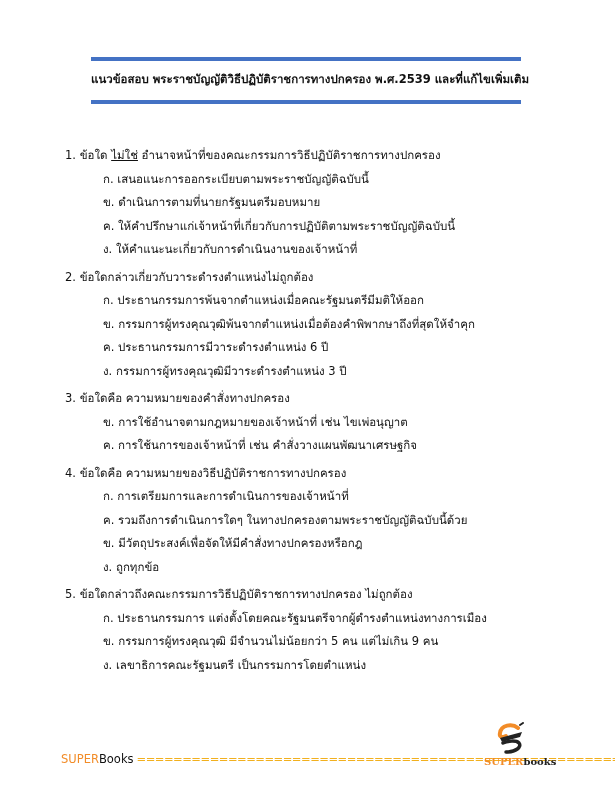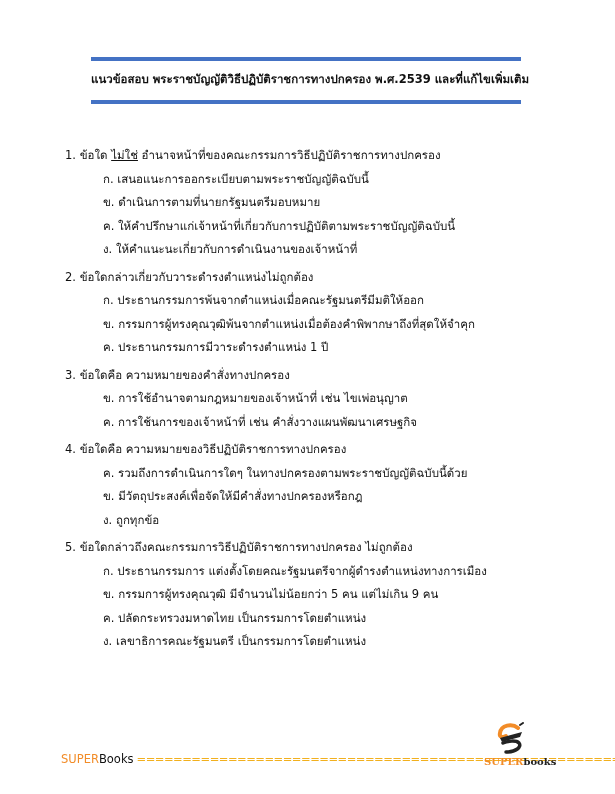--- a/index.html
+++ b/index.html
@@ -123,50 +123,51 @@
     <div class="choice">ง. ให้คำแนะนะเกี่ยวกับการดำเนินงานของเจ้าหน้าที่</div>
   </div>
 
   <div class="question">
     <div class="q-stem">
       <span>2.</span>
       <span>ข้อใดกล่าวเกี่ยวกับวาระดำรงตำแหน่งไม่ถูกต้อง</span>
     </div>
     <div class="choice">ก. ประธานกรรมการพ้นจากตำแหน่งเมื่อคณะรัฐมนตรีมีมติให้ออก</div>
     <div class="choice">ข. กรรมการผู้ทรงคุณวุฒิพ้นจากตำแหน่งเมื่อต้องคำพิพากษาถึงที่สุดให้จำคุก</div>
-    <div class="choice">ค. ประธานกรรมการมีวาระดำรงตำแหน่ง 1 ปี</div>
+    <div class="choice">ค. ประธานกรรมการมีวาระดำรงตำแหน่ง 6 ปี</div>
+    <div class="choice">ง. กรรมการผู้ทรงคุณวุฒิมีวาระดำรงตำแหน่ง 3 ปี</div>
   </div>
 
   <div class="question">
     <div class="q-stem">
       <span>3.</span>
       <span>ข้อใดคือ ความหมายของคำสั่งทางปกครอง</span>
     </div>
     <div class="choice">ข. การใช้อำนาจตามกฎหมายของเจ้าหน้าที่ เช่น ไขเพ่อนุญาต</div>
     <div class="choice">ค. การใช้นการของเจ้าหน้าที่ เช่น คำสั่งวางแผนพัฒนาเศรษฐกิจ</div>
   </div>
 
   <div class="question">
     <div class="q-stem">
       <span>4.</span>
       <span>ข้อใดคือ ความหมายของวิธีปฏิบัติราชการทางปกครอง</span>
     </div>
+    <div class="choice">ก. การเตรียมการและการดำเนินการของเจ้าหน้าที่</div>
     <div class="choice">ค. รวมถึงการดำเนินการใดๆ ในทางปกครองตามพระราชบัญญัติฉบับนี้ด้วย</div>
     <div class="choice">ข. มีวัตถุประสงค์เพื่อจัดให้มีคำสั่งทางปกครองหรือกฎ</div>
     <div class="choice">ง. ถูกทุกข้อ</div>
   </div>
 
   <div class="question">
     <div class="q-stem">
       <span>5.</span>
       <span>ข้อใดกล่าวถึงคณะกรรมการวิธีปฏิบัติราชการทางปกครอง ไม่ถูกต้อง</span>
     </div>
     <div class="choice">ก. ประธานกรรมการ แต่งตั้งโดยคณะรัฐมนตรีจากผู้ดำรงตำแหน่งทางการเมือง</div>
     <div class="choice">ข. กรรมการผู้ทรงคุณวุฒิ มีจำนวนไม่น้อยกว่า 5 คน แต่ไม่เกิน 9 คน</div>
-    <div class="choice">ค. ปลัดกระทรวงมหาดไทย เป็นกรรมการโดยตำแหน่ง</div>
     <div class="choice">ง. เลขาธิการคณะรัฐมนตรี เป็นกรรมการโดยตำแหน่ง</div>
   </div>
 
 </div>
 
 <div class="footer">
   <span class="brand-a">SUPER</span><span class="brand-b">Books</span><span class="dashes">=====================================================</span>
 </div>
 
 <div class="logo">

